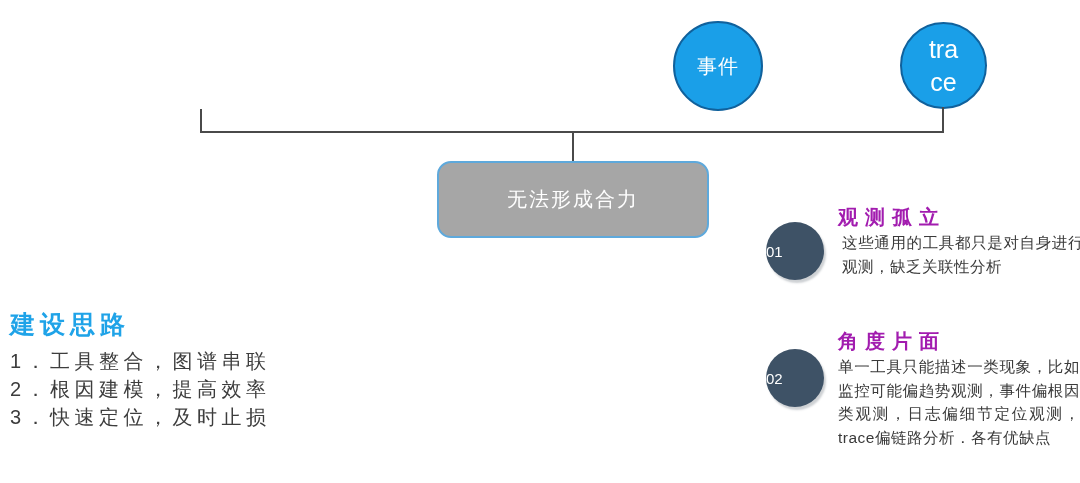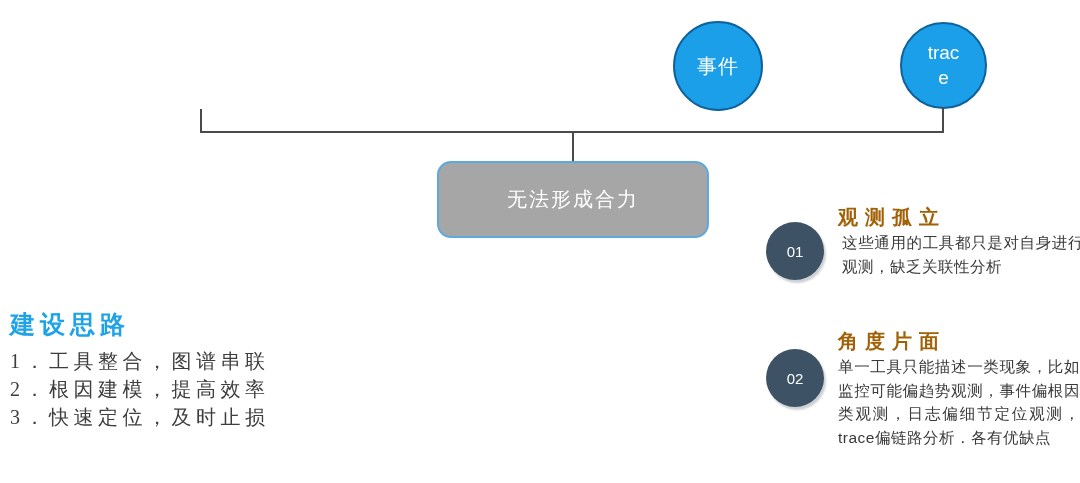--- a/index.html
+++ b/index.html
@@ -29,21 +29,21 @@
     font-size: 20px;
     letter-spacing: 1px;
     text-align: center;
   }
   .node.trace { width: 87px; height: 87px; }
   .node.trace .wrap {
     display: inline-block;
     width: 38px;
     word-break: break-all;
     line-height: 1.3;
-    font-size: 19px;
+    font-size: 25px;
     letter-spacing: 0;
   }
 
   
   .line { position: absolute; background: #4A4A4A; }
   .line.v { width: 2px; }
   .line.h { height: 2px; }
 
   
   .result-box {
@@ -63,27 +63,26 @@
 
   
   .badge {
     position: absolute;
     width: 58px; height: 58px;
     border-radius: 50%;
     background: #3E5266;
     box-shadow: 2px 3px 2px rgba(60,70,85,0.25);
     display: flex;
     align-items: center;
-    justify-content: center;
     color: #ffffff;
     font-size: 15px;
   }
   .f-title {
     position: absolute;
-    color: #a16207;
+    color: #a21caf;
     font-size: 20px;
     font-weight: bold;
     letter-spacing: 7px;
     white-space: nowrap;
   }
   .f-body {
     position: absolute;
     width: 242px;
     color: #3A3A3A;
     font-size: 15.5px;
@@ -101,21 +100,20 @@
     letter-spacing: 5px;
     margin-bottom: 6px;
     white-space: nowrap;
   }
   .b-item {
     color: #3D3D3D;
     font-size: 20px;
     letter-spacing: 4.5px;
     line-height: 28px;
     white-space: nowrap;
-    font-family: Liberation Serif, serif;
   }
 </style>
 </head>
 <body>
 
 <div class="canvas">
 
   <div class="node" style="left:673px; top:21px;">
     <span>事件</span>
   </div>

